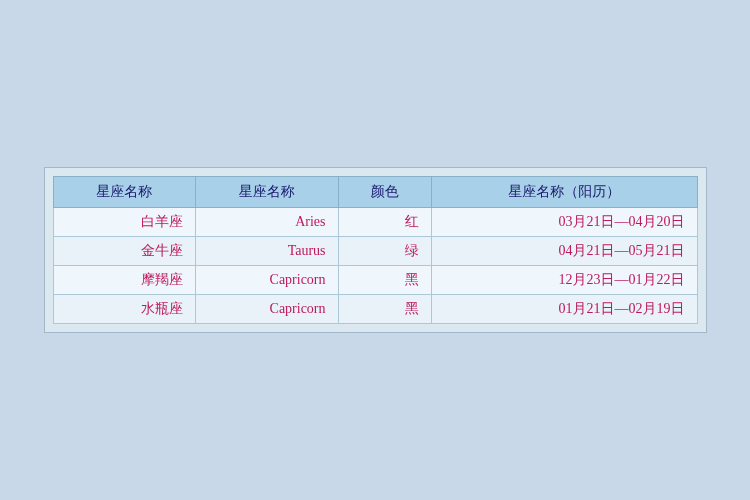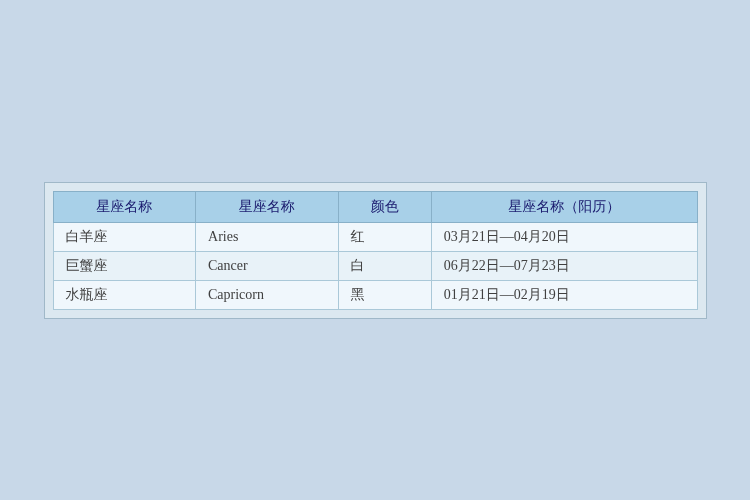--- a/index.html
+++ b/index.html
@@ -27,22 +27,22 @@
       border: 1px solid #88b0c8;
       padding: 6px 12px;
       text-align: center;
       font-weight: normal;
       color: #1a1a6e;
       font-size: 14px;
     }
     td {
       border: 1px solid #aac8d8;
       padding: 5px 12px;
-      text-align: left;
-      color: #404040;
+      text-align: right;
+      color: #be185d;
       background-color: #f0f7fc;
       font-size: 14px;
     }
     tr:nth-child(even) td {
       background-color: #e8f2f8;
     }
   </style>
 </head>
 <body>
 
@@ -57,24 +57,30 @@
       </tr>
     </thead>
     <tbody id="table-body">
     <tr>
           <td>白羊座</td>
           <td>Aries</td>
           <td>红</td>
           <td>03月21日—04月20日</td>
         </tr>
         <tr>
-          <td>巨蟹座</td>
-          <td>Cancer</td>
-          <td>白</td>
-          <td>06月22日—07月23日</td>
+          <td>金牛座</td>
+          <td>Taurus</td>
+          <td>绿</td>
+          <td>04月21日—05月21日</td>
+        </tr>
+        <tr>
+          <td>摩羯座</td>
+          <td>Capricorn</td>
+          <td>黑</td>
+          <td>12月23日—01月22日</td>
         </tr>
         <tr>
           <td>水瓶座</td>
           <td>Capricorn</td>
           <td>黑</td>
           <td>01月21日—02月19日</td>
         </tr>
       </tbody>
   </table>
 </div>

